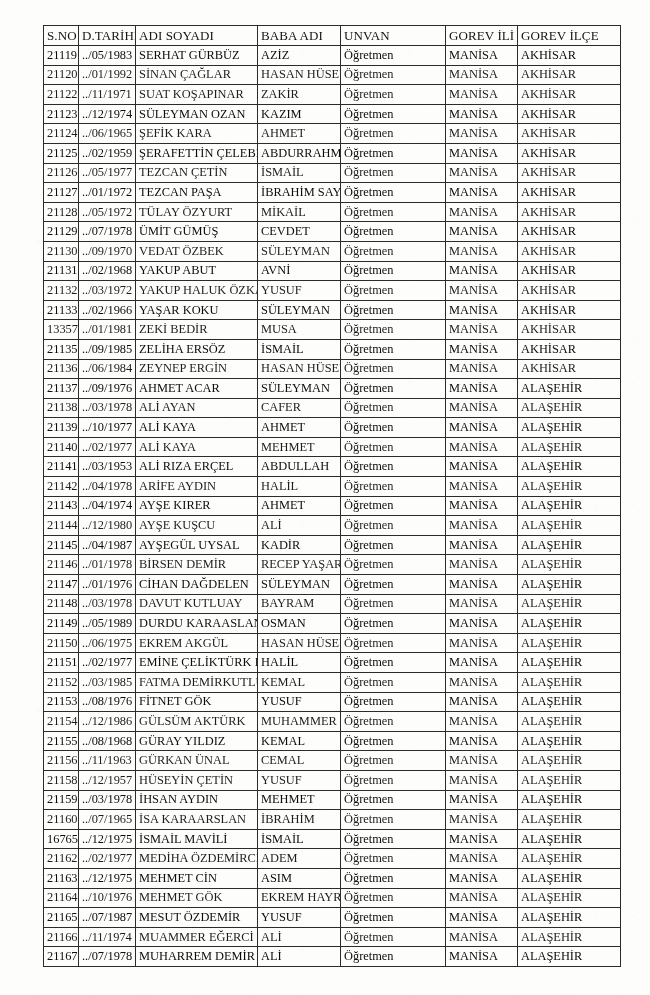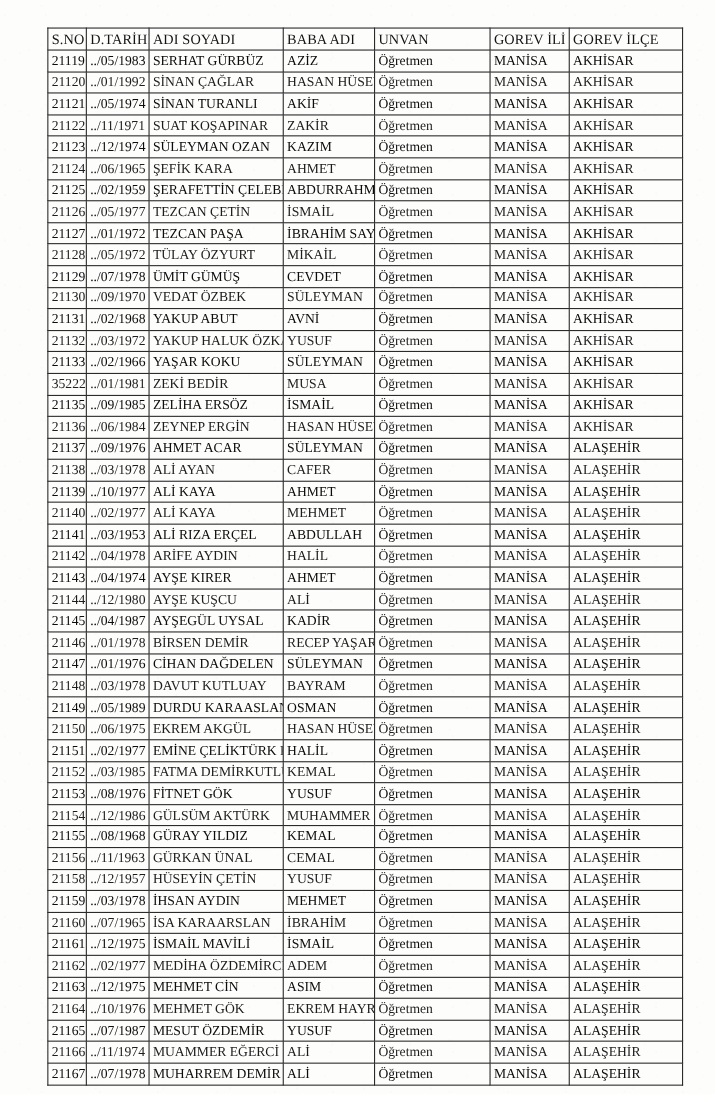--- a/index.html
+++ b/index.html
@@ -133,29 +133,20 @@
           </tr>
           <tr class="dim">
             <td class="sno">21120</td>
             <td class="date">../01/1992</td>
             <td>SİNAN ÇAĞLAR</td>
             <td>HASAN HÜSEYİN</td>
             <td class="title">Öğretmen</td>
             <td>MANİSA</td>
             <td>AKHİSAR</td>
           </tr>
-          <tr class="dark">
-            <td class="sno">21121</td>
-            <td class="date">../05/1974</td>
-            <td>SİNAN TURANLI</td>
-            <td>AKİF</td>
-            <td class="title">Öğretmen</td>
-            <td>MANİSA</td>
-            <td>AKHİSAR</td>
-          </tr>
           <tr class="dim">
             <td class="sno">21122</td>
             <td class="date">../11/1971</td>
             <td>SUAT KOŞAPINAR</td>
             <td>ZAKİR</td>
             <td class="title">Öğretmen</td>
             <td>MANİSA</td>
             <td>AKHİSAR</td>
           </tr>
           <tr class="dark">
@@ -251,21 +242,21 @@
           <tr class="dark">
             <td class="sno">21133</td>
             <td class="date">../02/1966</td>
             <td>YAŞAR KOKU</td>
             <td>SÜLEYMAN</td>
             <td class="title">Öğretmen</td>
             <td>MANİSA</td>
             <td>AKHİSAR</td>
           </tr>
           <tr class="dim">
-            <td class="sno">35222</td>
+            <td class="sno">13357</td>
             <td class="date">../01/1981</td>
             <td>ZEKİ BEDİR</td>
             <td>MUSA</td>
             <td class="title">Öğretmen</td>
             <td>MANİSA</td>
             <td>AKHİSAR</td>
           </tr>
           <tr class="dark">
             <td class="sno">21135</td>
             <td class="date">../09/1985</td>
@@ -485,21 +476,21 @@
           <tr class="dim">
             <td class="sno">21160</td>
             <td class="date">../07/1965</td>
             <td>İSA KARAARSLAN</td>
             <td>İBRAHİM</td>
             <td class="title">Öğretmen</td>
             <td>MANİSA</td>
             <td>ALAŞEHİR</td>
           </tr>
           <tr class="dark">
-            <td class="sno">21161</td>
+            <td class="sno">16765</td>
             <td class="date">../12/1975</td>
             <td>İSMAİL MAVİLİ</td>
             <td>İSMAİL</td>
             <td class="title">Öğretmen</td>
             <td>MANİSA</td>
             <td>ALAŞEHİR</td>
           </tr>
           <tr class="dim">
             <td class="sno">21162</td>
             <td class="date">../02/1977</td>

